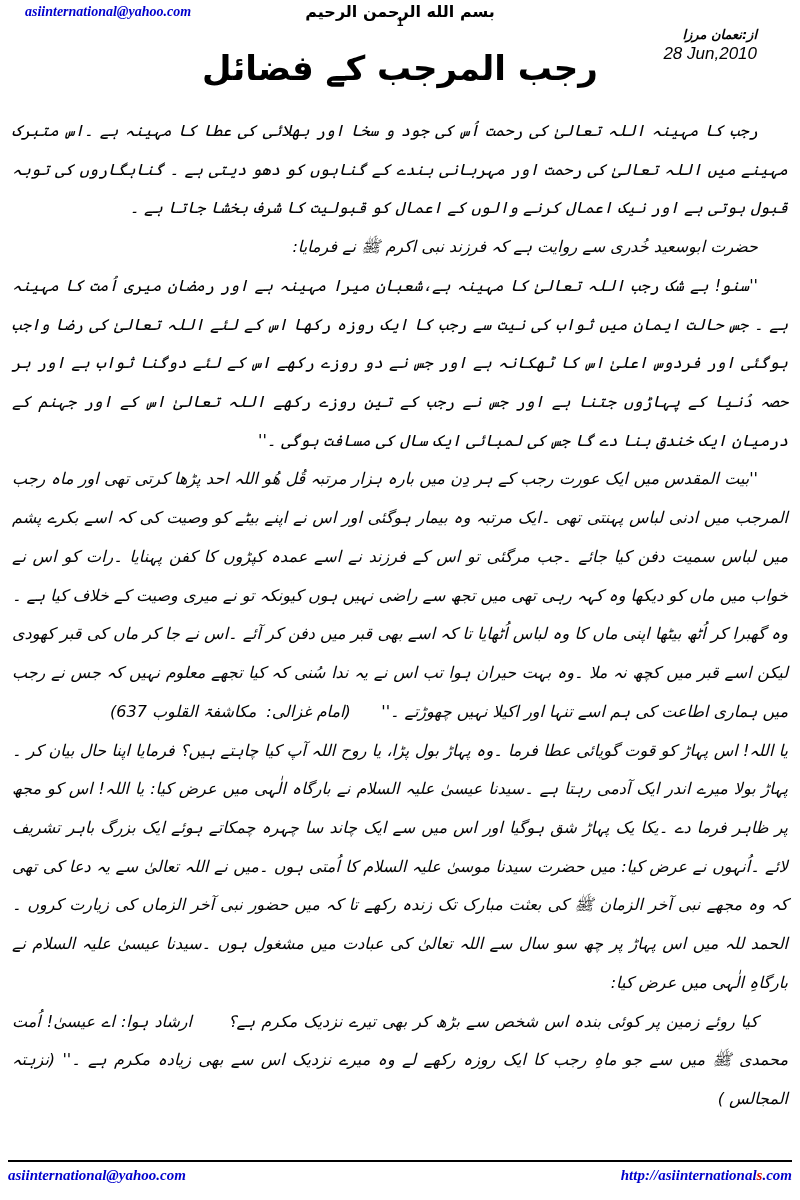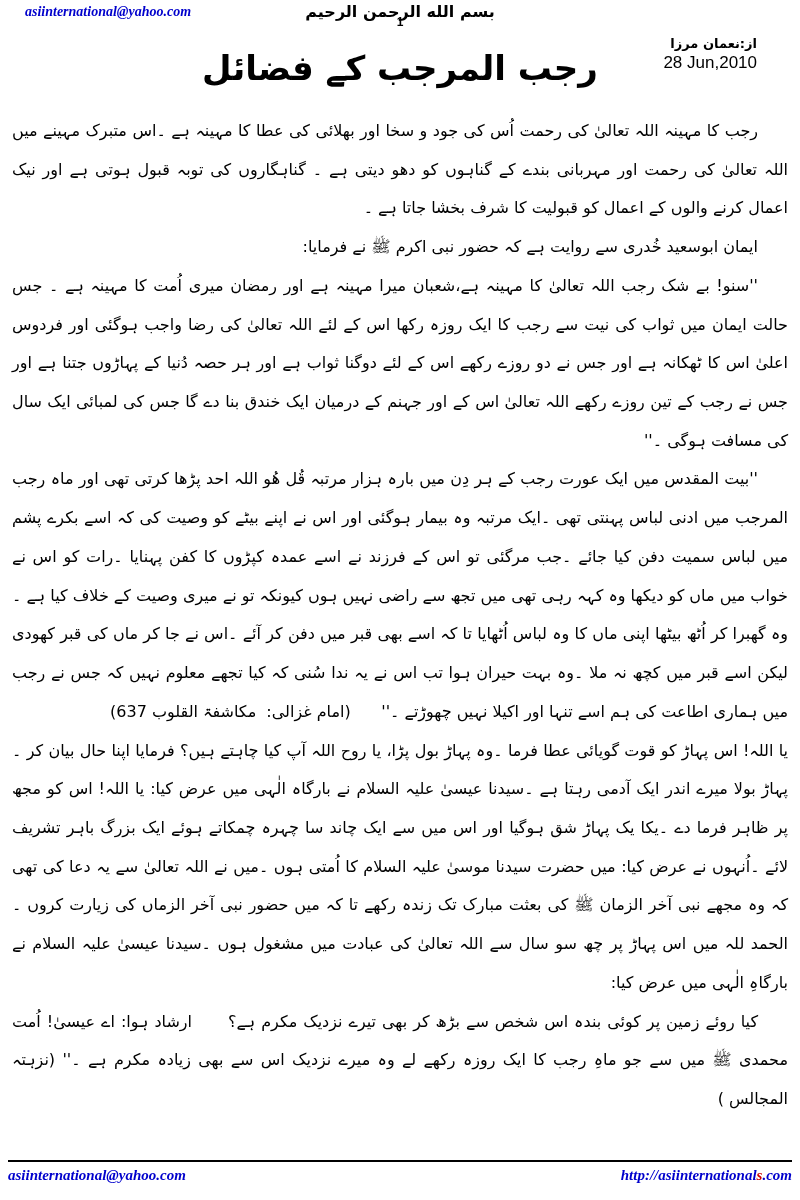--- a/index.html
+++ b/index.html
@@ -24,42 +24,42 @@
     position:absolute; top:2px; left:0; right:0;
     text-align:center; font-size:16px; font-weight:bold;
     direction:rtl;
   }
   .page-num {
     position:absolute; top:15px; left:0; right:0;
     text-align:center; font-size:12px; font-weight:bold;
     font-family:"Liberation Sans", sans-serif;
   }
   .byline {
-    position:absolute; top:36px; right:43px;
-    text-align:right; direction:rtl;
+    position:absolute; top:27px; right:43px;
+    text-align:right; direction:rtl;font-style:italic;
   }
   .author { font-size:13px; font-weight:bold; direction:rtl; }
   .date {
     font-family:"Liberation Sans", sans-serif;
     font-size:17px; direction:ltr; text-align:center; margin-top:2px;
   }
   .doc-title {
     position:absolute; top:48px; left:0; right:0;
     text-align:center; direction:rtl;
     font-size:34px; font-weight:bold;
   }
   
   .content {
     position:absolute; top:112px; left:12px; right:12px;
     direction:rtl;
     text-align:justify;
     font-size:16px;
     line-height:2.42;
   }
-  .content p { margin:0; }
+  .content p { margin:0;font-style:italic; }
   .content p.indent { text-indent:30px; }
   .content p.ref { text-align:left; }
   
   .footer {
     position:absolute; left:8px; right:8px; bottom:16px;
     border-top:2px solid #000;
     padding-top:5px;
     display:flex; justify-content:space-between; align-items:baseline;
     font-family:"Liberation Serif", "DejaVu Serif", serif;
     font-style:italic; font-weight:bold; font-size:15px;
@@ -80,21 +80,21 @@
 
   <div class="byline">
     <div class="author">از:نعمان مرزا</div>
     <div class="date">28 Jun,2010</div>
   </div>
 
   <h1 class="doc-title">رجب المرجب کے فضائل</h1>
 
   <div class="content">
     <p class="indent">رجب کا مہینہ اللہ تعالیٰ کی رحمت اُس کی جود و سخا اور بھلائی کی عطا کا مہینہ ہے ۔اس متبرک مہینے میں اللہ تعالیٰ کی رحمت اور مہربانی بندے کے گناہوں کو دھو دیتی ہے ۔ گناہگاروں کی توبہ قبول ہوتی ہے اور نیک اعمال کرنے والوں کے اعمال کو قبولیت کا شرف بخشا جاتا ہے ۔</p>
-    <p class="indent">ایمان ابوسعید خُدری سے روایت ہے کہ حضور نبی اکرم ﷺ نے فرمایا:</p>
+    <p class="indent">حضرت ابوسعید خُدری سے روایت ہے کہ فرزند نبی اکرم ﷺ نے فرمایا:</p>
     <p class="indent">''سنو! بے شک رجب اللہ تعالیٰ کا مہینہ ہے،شعبان میرا مہینہ ہے اور رمضان میری اُمت کا مہینہ ہے ۔ جس حالت ایمان میں ثواب کی نیت سے رجب کا ایک روزہ رکھا اس کے لئے اللہ تعالیٰ کی رضا واجب ہوگئی اور فردوس اعلیٰ اس کا ٹھکانہ ہے اور جس نے دو روزے رکھے اس کے لئے دوگنا ثواب ہے اور ہر حصہ دُنیا کے پہاڑوں جتنا ہے اور جس نے رجب کے تین روزے رکھے اللہ تعالیٰ اس کے اور جہنم کے درمیان ایک خندق بنا دے گا جس کی لمبائی ایک سال کی مسافت ہوگی ۔''</p>
     <p class="indent">''بیت المقدس میں ایک عورت رجب کے ہر دِن میں بارہ ہزار مرتبہ قُل ھُو اللہ احد پڑھا کرتی تھی اور ماہ رجب المرجب میں ادنی لباس پہنتی تھی ۔ایک مرتبہ وہ بیمار ہوگئی اور اس نے اپنے بیٹے کو وصیت کی کہ اسے بکرے پشم میں لباس سمیت دفن کیا جائے ۔جب مرگئی تو اس کے فرزند نے اسے عمدہ کپڑوں کا کفن پہنایا ۔رات کو اس نے خواب میں ماں کو دیکھا وہ کہہ رہی تھی میں تجھ سے راضی نہیں ہوں کیونکہ تو نے میری وصیت کے خلاف کیا ہے ۔وہ گھبرا کر اُٹھ بیٹھا اپنی ماں کا وہ لباس اُٹھایا تا کہ اسے بھی قبر میں دفن کر آئے ۔اس نے جا کر ماں کی قبر کھودی لیکن اسے قبر میں کچھ نہ ملا ۔وہ بہت حیران ہوا تب اس نے یہ ندا سُنی کہ کیا تجھے معلوم نہیں کہ جس نے رجب میں ہماری اطاعت کی ہم اسے تنہا اور اکیلا نہیں چھوڑتے ۔''&nbsp;&nbsp;&nbsp;&nbsp;&nbsp;&nbsp;(امام غزالی:&nbsp; مکاشفۃ القلوب 637)</p>
     <p>یا اللہ! اس پہاڑ کو قوت گویائی عطا فرما ۔وہ پہاڑ بول پڑا، یا روح اللہ آپ کیا چاہتے ہیں؟ فرمایا اپنا حال بیان کر ۔پہاڑ بولا میرے اندر ایک آدمی رہتا ہے ۔سیدنا عیسیٰ علیہ السلام نے بارگاہ الٰہی میں عرض کیا: یا اللہ! اس کو مجھ پر ظاہر فرما دے ۔یکا یک پہاڑ شق ہوگیا اور اس میں سے ایک چاند سا چہرہ چمکاتے ہوئے ایک بزرگ باہر تشریف لائے ۔اُنہوں نے عرض کیا: میں حضرت سیدنا موسیٰ علیہ السلام کا اُمتی ہوں ۔میں نے اللہ تعالیٰ سے یہ دعا کی تھی کہ وہ مجھے نبی آخر الزمان ﷺ کی بعثت مبارک تک زندہ رکھے تا کہ میں حضور نبی آخر الزماں کی زیارت کروں ۔الحمد للہ میں اس پہاڑ پر چھ سو سال سے اللہ تعالیٰ کی عبادت میں مشغول ہوں ۔سیدنا عیسیٰ علیہ السلام نے بارگاہِ الٰہی میں عرض کیا:</p>
     <p class="indent">کیا روئے زمین پر کوئی بندہ اس شخص سے بڑھ کر بھی تیرے نزدیک مکرم ہے؟&nbsp;&nbsp;&nbsp;&nbsp;&nbsp;&nbsp;ارشاد ہوا: اے عیسیٰ! اُمت محمدی ﷺ میں سے جو ماہِ رجب کا ایک روزہ رکھے لے وہ میرے نزدیک اس سے بھی زیادہ مکرم ہے ۔'' (نزہتہ المجالس )</p>
   </div>
 
   <div class="footer">
     <span class="email">asiinternational@yahoo.com</span>
     <span class="url"><span>http://asiinternational</span><span class="hl">s</span><span>.com</span></span>
   </div>

